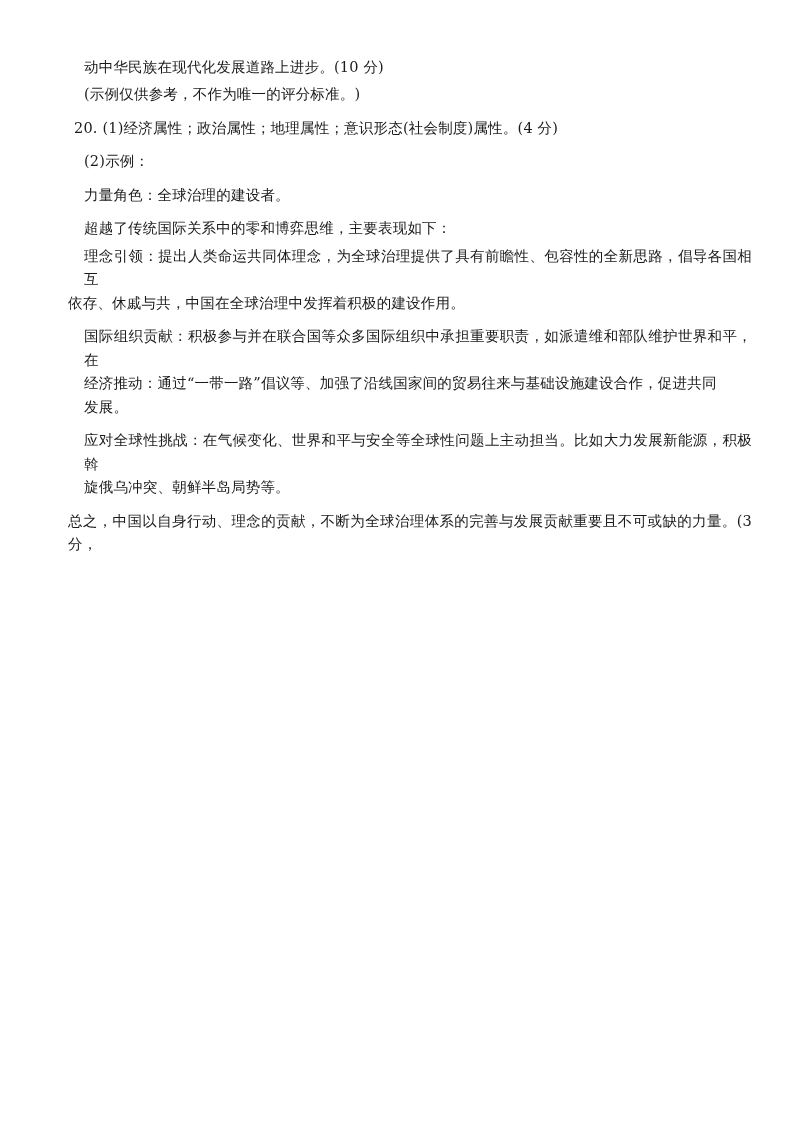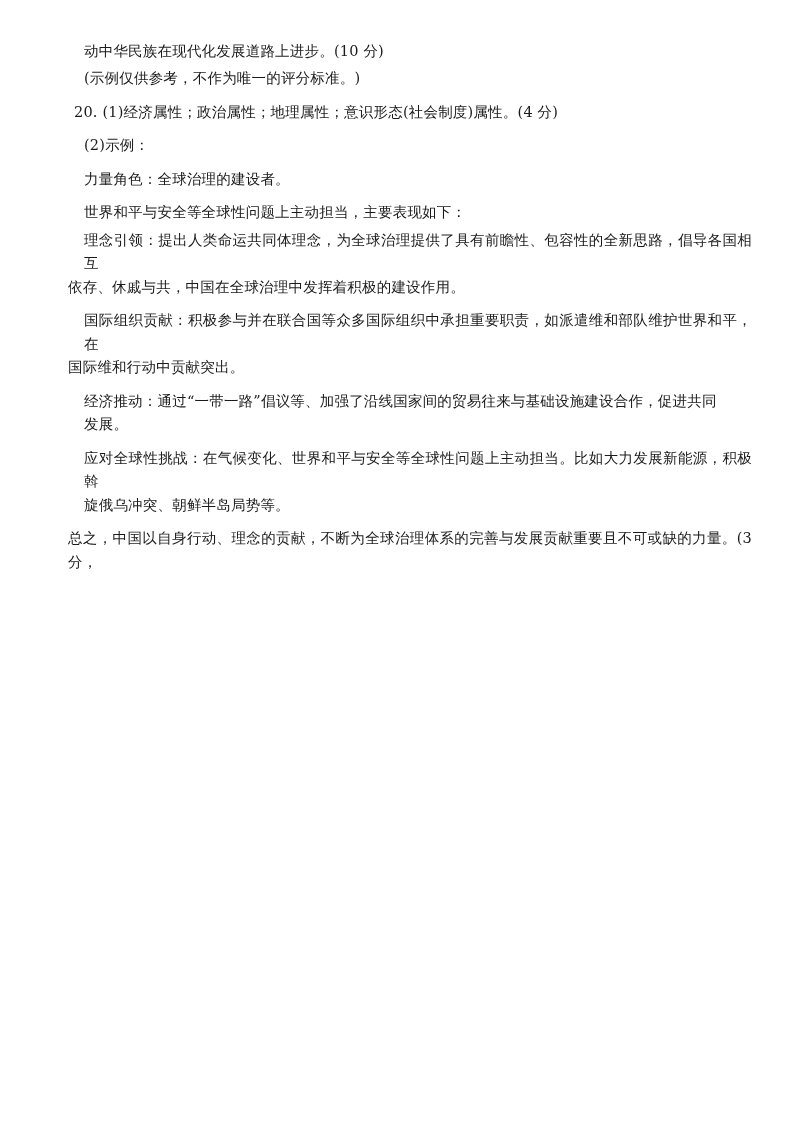--- a/index.html
+++ b/index.html
@@ -18,21 +18,21 @@
   .page {
     position: absolute;
     left: 0; top: 0;
     width: 800px;
     height: 1131px;
     background: #fff;
   }
   .content {
     position: absolute;
     left: 52px;
-    top: 40px;
+    top: 56px;
     width: 700px;
   }
   .line {
     font-size: 14.5px;
     line-height: 1.62;
     letter-spacing: 0.2px;
     white-space: pre-wrap;
     text-align: justify;
   }
   
@@ -50,27 +50,26 @@
 
     <div class="line ind-2 blk-tight">动中华民族在现代化发展道路上进步。(10 分)</div>
     <div class="line ind-2 blk">(示例仅供参考，不作为唯一的评分标准。)</div>
 
     <div class="line ind-0 blk">20. (1)经济属性；政治属性；地理属性；意识形态(社会制度)属性。(4 分)</div>
 
     <div class="line ind-2 blk">(2)示例：</div>
 
     <div class="line ind-2 blk">力量角色：全球治理的建设者。</div>
 
-    <div class="line ind-2 blk-tight">世界和平与安全等全球性问题上主动担当，主要表现如下：</div>
+    <div class="line ind-2 blk-tight">超越了传统国际关系中的零和博弈思维，主要表现如下：</div>
 
     <div class="line ind-2">理念引领：提出人类命运共同体理念，为全球治理提供了具有前瞻性、包容性的全新思路，倡导各国相互</div>
     <div class="line ind-1 blk">依存、休戚与共，中国在全球治理中发挥着积极的建设作用。</div>
 
     <div class="line ind-2">国际组织贡献：积极参与并在联合国等众多国际组织中承担重要职责，如派遣维和部队维护世界和平，在</div>
-    <div class="line ind-1 blk">国际维和行动中贡献突出。</div>
 
     <div class="line ind-2">经济推动：通过“一带一路”倡议等、加强了沿线国家间的贸易往来与基础设施建设合作，促进共同</div>
     <div class="line ind-2 blk">发展。</div>
 
     <div class="line ind-2">应对全球性挑战：在气候变化、世界和平与安全等全球性问题上主动担当。比如大力发展新能源，积极斡</div>
     <div class="line ind-2 blk">旋俄乌冲突、朝鲜半岛局势等。</div>
 
     <div class="line ind-1">总之，中国以自身行动、理念的贡献，不断为全球治理体系的完善与发展贡献重要且不可或缺的力量。(3 分，</div>
 
   </div>

